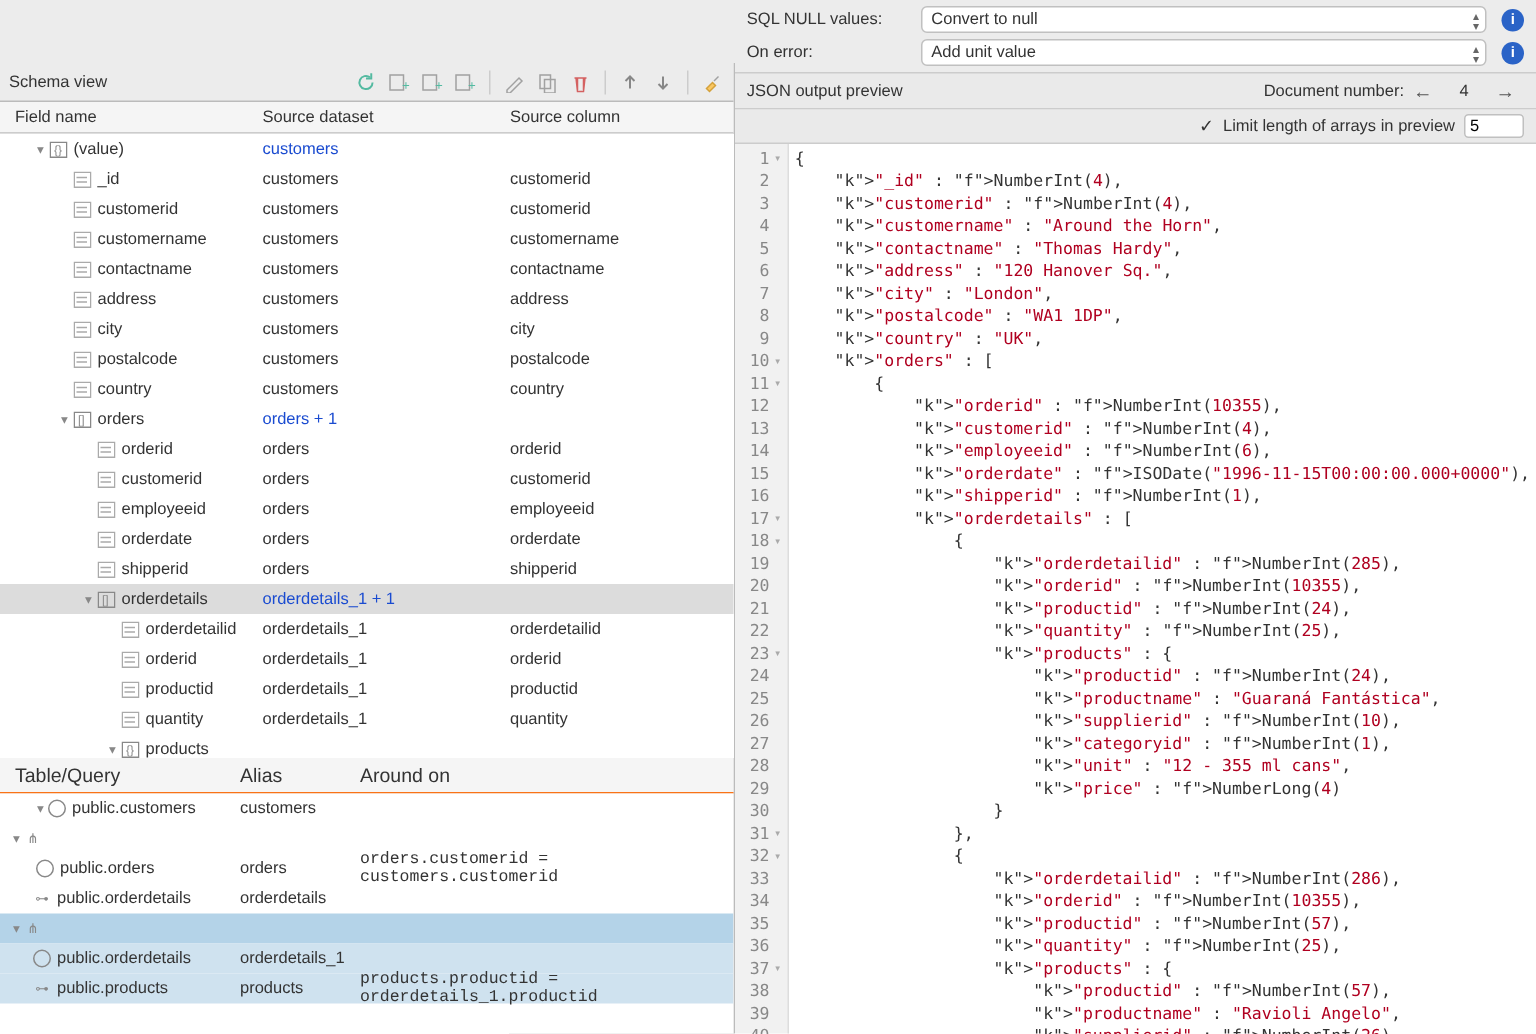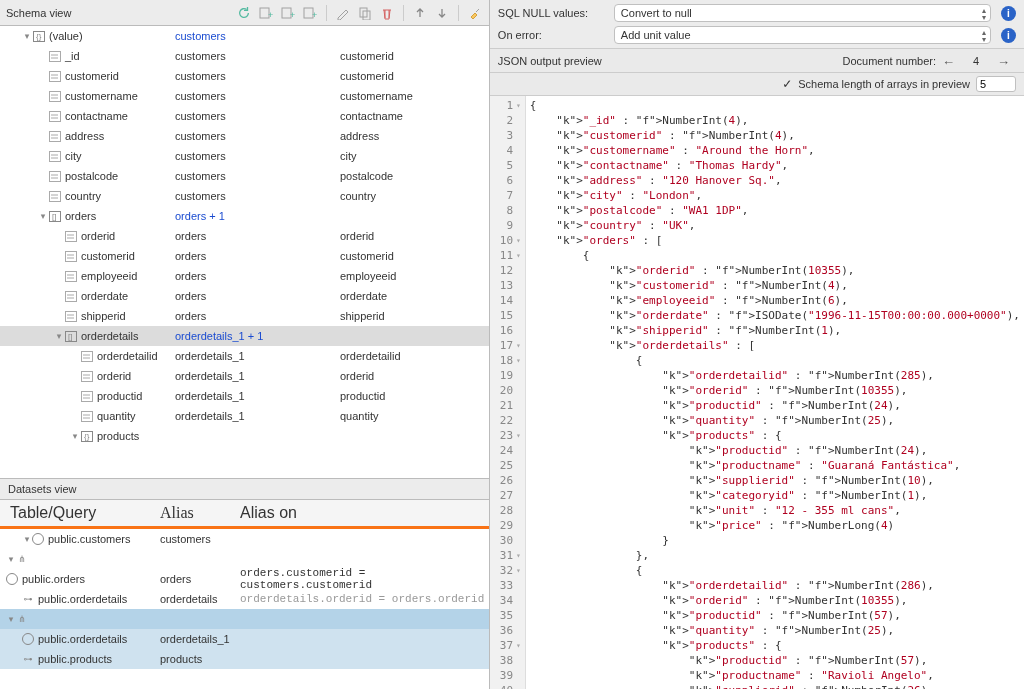--- a/index.html
+++ b/index.html
@@ -6,21 +6,21 @@
 body {
   font-family: -apple-system, BlinkMacSystemFont, "Segoe UI", Arial, sans-serif;
   font-size: 11px;
   color: #333;
   background: #ececec;
   width: 1024px;
   height: 689px;
   overflow: hidden;
   display: flex;
 }
-.left-panel { width: 505px; display: flex; flex-direction: column; border-right: 1px solid #bbb; }
+.left-panel { width: 505px; display: flex; flex-direction: column; border-right: 1px solid #bbb; margin-top: 42px; }
 .right-panel { flex: 1; display: flex; flex-direction: column; }
 .toolbar {
   background: #ececec;
   border-bottom: 1px solid #bbb;
   display: flex;
   align-items: center;
   height: 26px;
   padding: 0 6px;
   gap: 6px;
 }
@@ -59,24 +59,24 @@
   width: 10px; display:inline-block; text-align:center; color:#888; cursor:pointer;
   font-size: 9px;
 }
 .node-icon { width:14px; height:12px; display:inline-flex; align-items:center; justify-content:center; margin-right:3px; }
 .link-blue { color: #1a4bd0; }
 .datasets-header {
   background:#ececec;border-top:1px solid #bbb;border-bottom:1px solid #bbb;
   padding:4px 8px;font-size:11px;
 }
 .datasets-cols {
-  display:flex;background:#f5f5f5;border-bottom:3px solid #f97316;font-size:16px;padding:4px 0;
+  display:flex;background:#f5f5f5;border-bottom:1px solid #f97316;font-size:13px;padding:4px 0;
 }
 .datasets-cols .d-col1{width:160px;padding-left:10px;}
-.datasets-cols .d-col2{width:80px;font-family:Liberation Serif, serif;}
+.datasets-cols .d-col2{width:80px;}
 .datasets-cols .d-col3{flex:1;}
 .datasets-body{background:#fff; overflow-y:auto;}
 .ds-row{display:flex;align-items:center;height:20px;font-size:11px;}
 .ds-row .d-col1{width:160px;padding-left:6px;display:flex;align-items:center;}
 .ds-row .d-col2{width:80px;}
 .ds-row .d-col3{flex:1;font-family:Liberation Mono, monospace;}
 .ds-row.sel{background:#cfe2ef;}
 .ds-row.sel-head{background:#b4d3e8;}
 .ds-row.dim .d-col3{color:#999;}
 .circle-icon{width:12px;height:12px;border:1px solid #888;border-radius:50%;margin-right:4px;}
@@ -186,20 +186,25 @@
       </span>
     <span class="sep"></span>
     <span class="icon">
         <svg width="14" height="14">
           <path d="M3 11l4-4 2 2-4 4z" fill="#fb3" stroke="#c80"></path>
           <path d="M8 6l3-3" stroke="#888"></path>
         </svg>
       </span>
   </div>
 
+  <div class="tree-header">
+    <div class="col-name">Field name</div>
+    <div class="col-src">Source dataset</div>
+    <div class="col-col">Source column</div>
+  </div>
 
   <div class="tree-body" id="tree-body">
       <div class="tree-row">
         <div class="cell-name" style="padding-left: 22px;">
           <span class="chevron">▾</span>
           <span class="node-icon ob-icon">
             <svg width="12" height="11">
               <rect x="0.5" y="0.5" width="11" height="10" fill="none" stroke="#888"></rect>
               <text x="3" y="8" font-size="8" fill="#888">{}</text>
             </svg>
@@ -501,25 +506,24 @@
               <text x="3" y="8" font-size="8" fill="#888">{}</text>
             </svg>
           </span>
           <span>products</span>
         </div>
         <div class="cell-src"></div>
         <div class="cell-col"></div>
       </div>
     </div>
 
-  <div class="datasets-header">Datasets view</div>
   <div class="datasets-cols">
     <div class="d-col1">Table/Query</div>
     <div class="d-col2">Alias</div>
-    <div class="d-col3">Alias on</div>
+    <div class="d-col3">Around on</div>
   </div>
   <div class="datasets-body" id="datasets-body" style="height:160px;">
       <div class="ds-row">
         <div class="d-col1" style="padding-left: 22px;">
           <span class="chevron">▾</span>
           <span class="circle-icon"></span>
           <span>public.customers</span>
         </div>
         <div class="d-col2">customers</div>
         <div class="d-col3"></div>
@@ -527,34 +531,33 @@
       <div class="ds-row">
         <div class="d-col1" style="padding-left: 6px;">
           <span class="chevron">▾</span>
           <span class="anchor-icon">⋔</span>
           <span></span>
         </div>
         <div class="d-col2"></div>
         <div class="d-col3"></div>
       </div>
       <div class="ds-row">
-        <div class="d-col1" style="padding-left: 6px;">
+        <div class="d-col1" style="padding-left: 24px;">
           <span class="circle-icon"></span>
           <span>public.orders</span>
         </div>
         <div class="d-col2">orders</div>
         <div class="d-col3">orders.customerid = customers.customerid</div>
       </div>
       <div class="ds-row dim">
         <div class="d-col1" style="padding-left: 22px;">
           <span class="anchor-icon">⊶</span>
           <span>public.orderdetails</span>
         </div>
         <div class="d-col2">orderdetails</div>
-        <div class="d-col3">orderdetails.orderid = orders.orderid</div>
       </div>
       <div class="ds-row sel-head">
         <div class="d-col1" style="padding-left: 6px;">
           <span class="chevron">▾</span>
           <span class="anchor-icon">⋔</span>
           <span></span>
         </div>
         <div class="d-col2"></div>
         <div class="d-col3"></div>
       </div>
@@ -564,20 +567,21 @@
           <span>public.orderdetails</span>
         </div>
         <div class="d-col2">orderdetails_1</div>
       </div>
       <div class="ds-row sel">
         <div class="d-col1" style="padding-left: 22px;">
           <span class="anchor-icon">⊶</span>
           <span>public.products</span>
         </div>
         <div class="d-col2">products</div>
+        <div class="d-col3">products.productid = orderdetails_1.productid</div>
       </div>
     </div>
 </div>
 
 <div class="right-panel">
   <div class="right-controls">
     <div class="ctrl-row">
       <span class="ctrl-label">SQL NULL values:</span>
       <div class="select">
         <span>Convert to null</span>
@@ -598,21 +602,21 @@
   <div class="preview-header">
     <span>JSON output preview</span>
     <span class="spacer" style="flex:1"></span>
     <span>Document number:</span>
     <span class="arrow-btn">←</span>
     <span class="docnum">4</span>
     <span class="arrow-btn">→</span>
   </div>
   <div class="options-row">
     <span class="check">✓</span>
-    <span>Schema length of arrays in preview</span>
+    <span>Limit length of arrays in preview</span>
     <input type="text" value="5" style="">
   </div>
 
   <div class="json-area">
     <div class="gutter" id="gutter">
         <div class="gl">
           <span>1</span>
           <span class="fold">▾</span>
         </div>
         <div class="gl">

